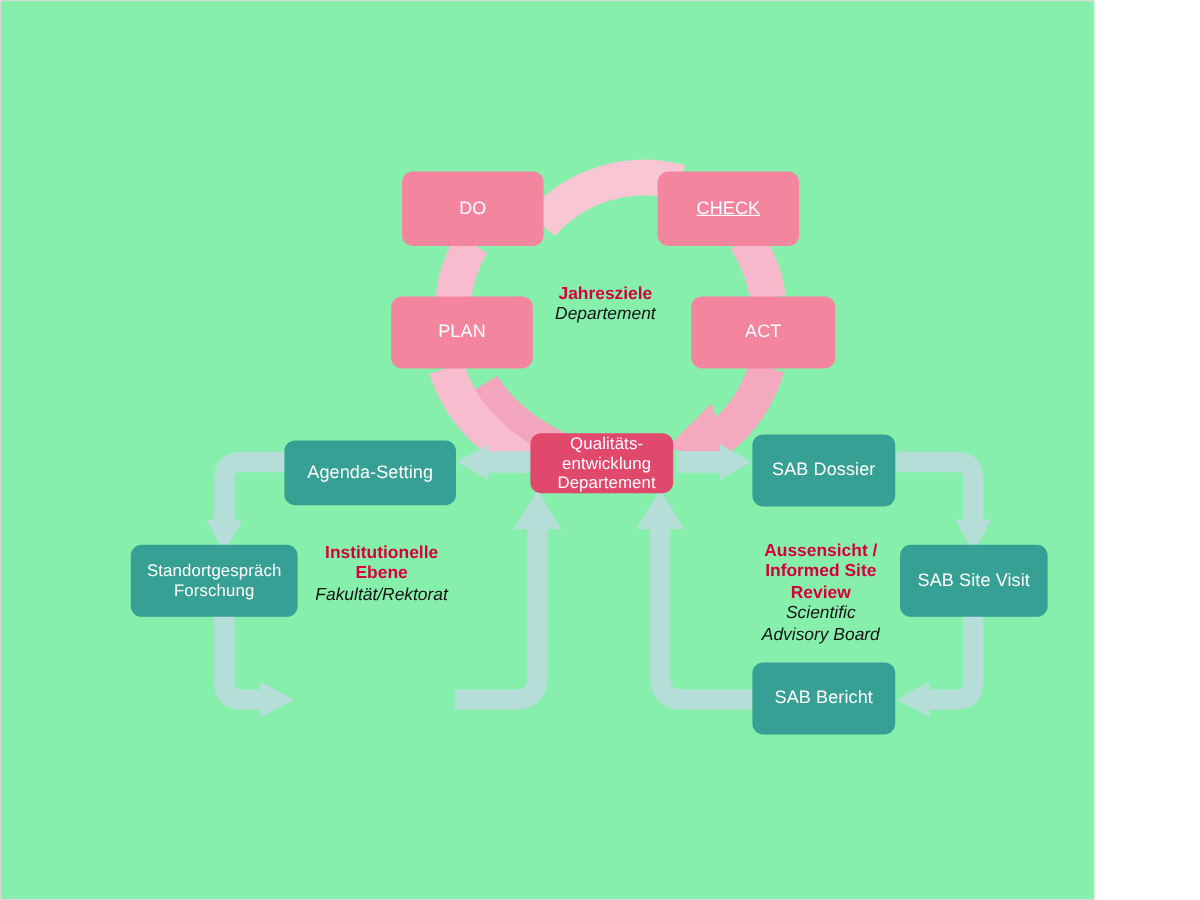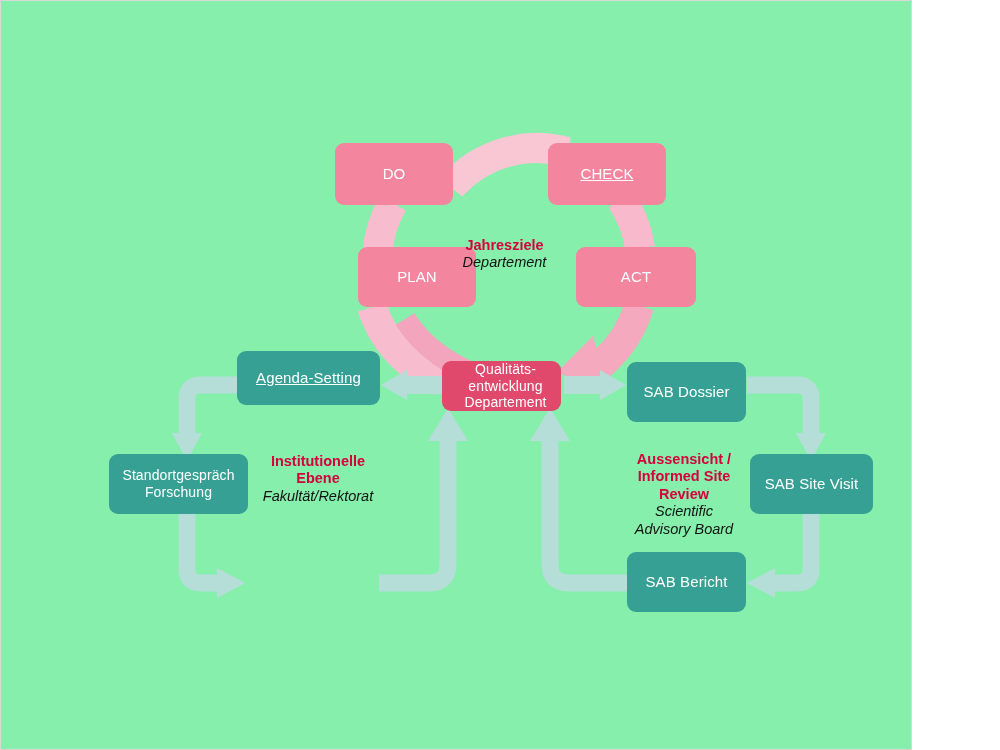--- a/index.html
+++ b/index.html
@@ -144,37 +144,37 @@
   </svg>
 
   <div class="node pink" style="left:334px; top:142px; width:118px; height:62px;">
     <span>DO</span>
   </div>
 
   <div class="node pink" style="left:547px; top:142px; width:118px; height:62px;text-decoration:underline;">
     <span>CHECK</span>
   </div>
 
-  <div class="node pink" style="left:325px; top:246px; width:118px; height:60px;margin-left:32px;">
+  <div class="node pink" style="left:325px; top:246px; width:118px; height:60px;">
     <span>PLAN</span>
   </div>
 
   <div class="node pink" style="left:575px; top:246px; width:120px; height:60px;">
     <span>ACT</span>
   </div>
 
   <div class="node crimson" style="left:441px; top:360px; width:119px; height:50px; font-size:14px;padding-left:12px;">
     <span>
       <span>Qualitäts-</span><br>
       <span>entwicklung</span><br>
       <span>Departement</span>
     </span>
   </div>
 
-  <div class="node teal" style="left:236px; top:350px; width:143px; height:54px;text-decoration:underline;">
+  <div class="node teal" style="left:236px; top:366px; width:143px; height:54px;">
     <span>Agenda-Setting</span>
   </div>
 
   <div class="node teal" style="left:108px; top:453px; width:139px; height:60px; font-size:14px;">
     <span>
       <span>Standortgespräch</span><br>
       <span>Forschung</span>
     </span>
   </div>
 

